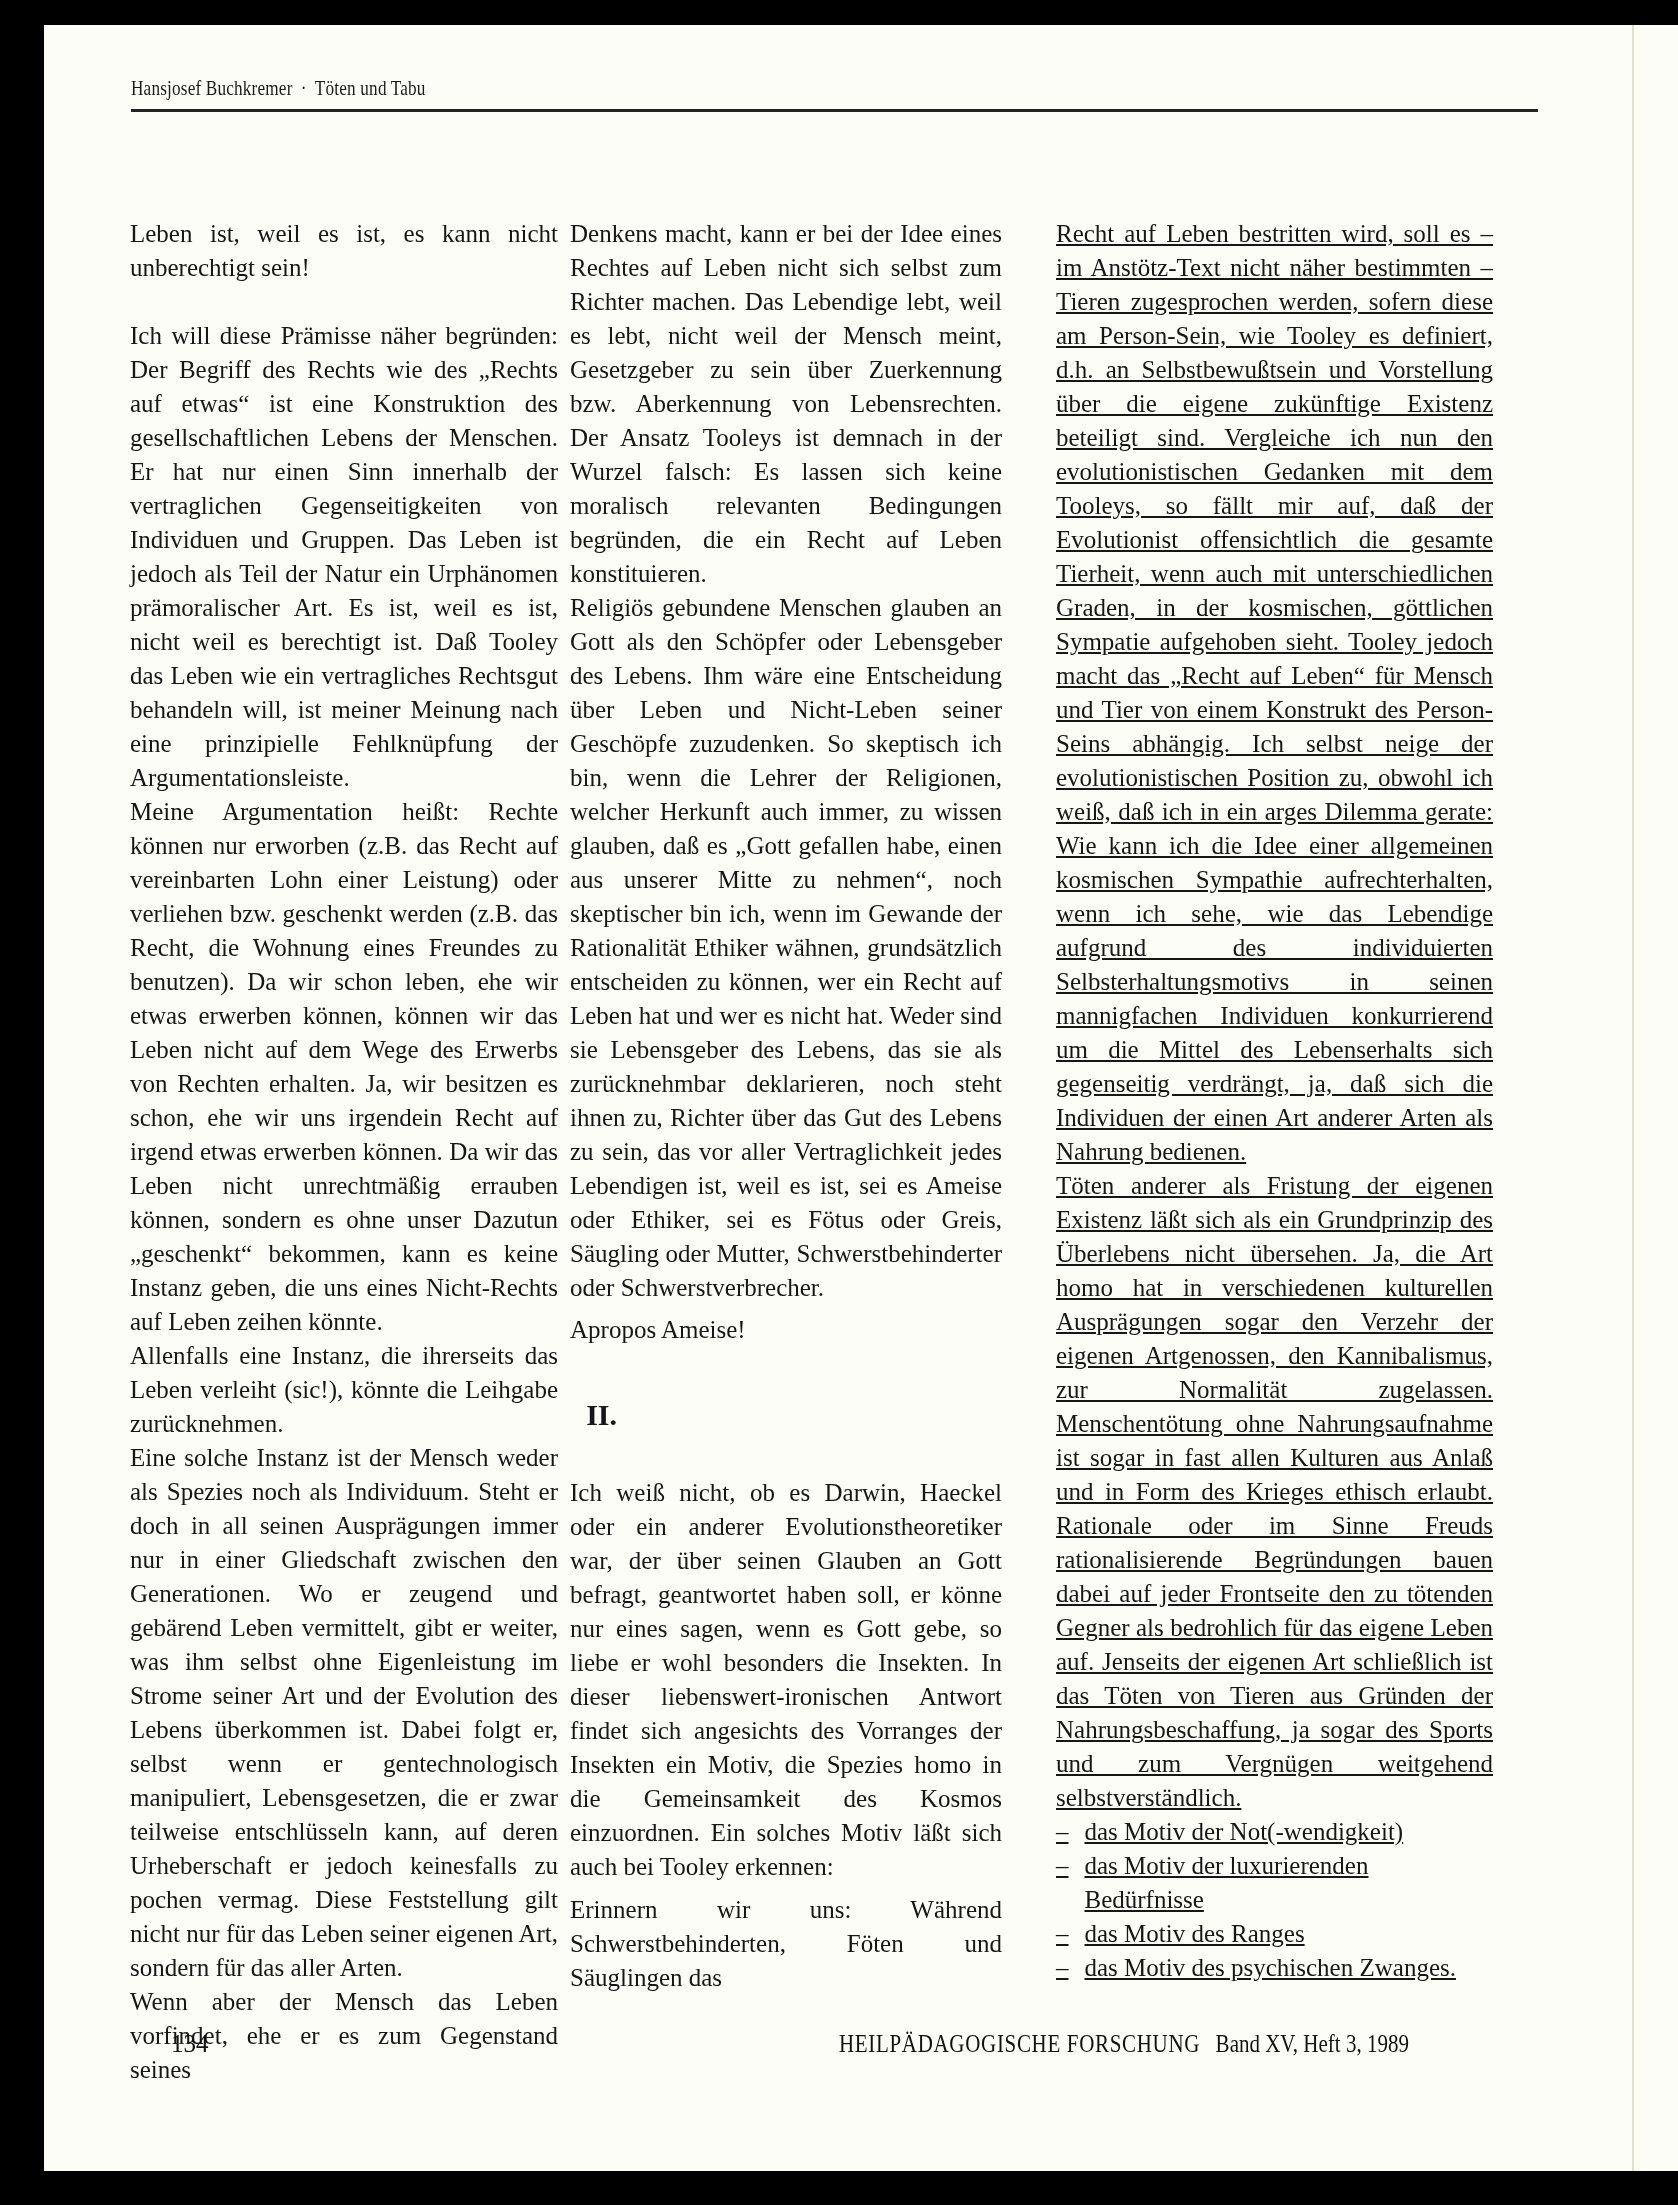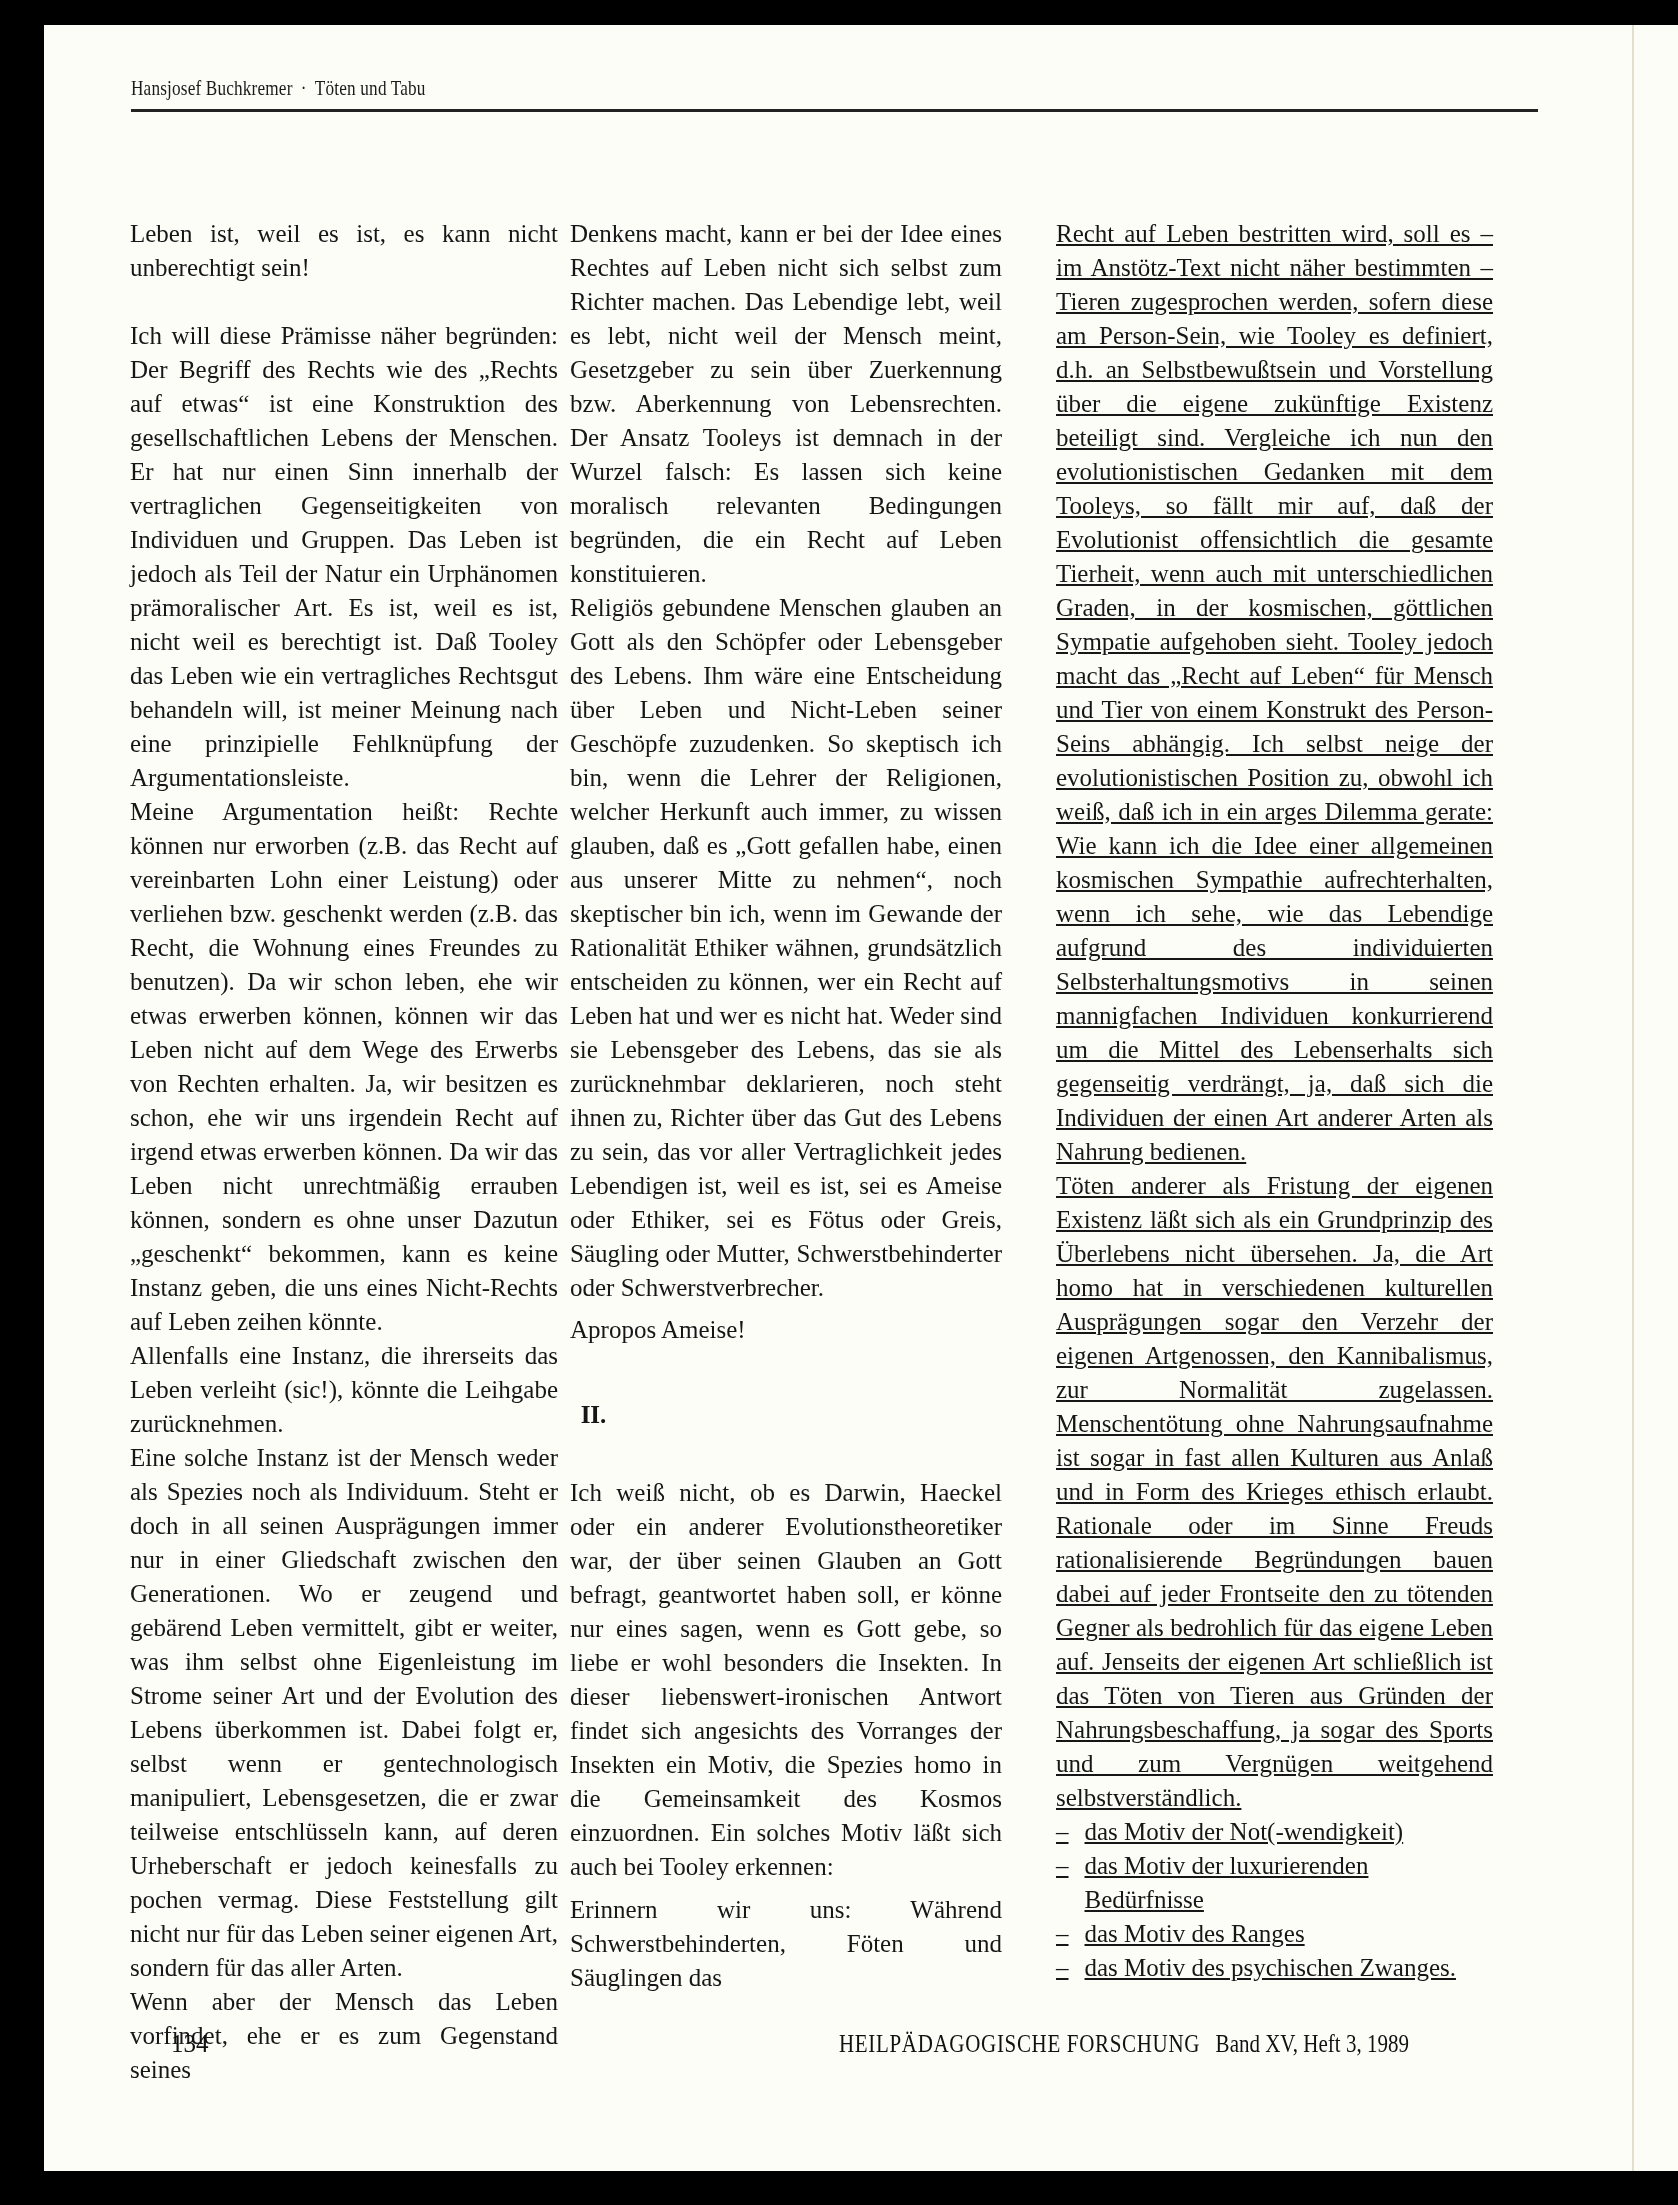--- a/index.html
+++ b/index.html
@@ -51,23 +51,23 @@
   }
   .col-1 { left: 130px; }
   .col-2 { left: 570px; width: 432px; }
   .col-3 { left: 1056px; width: 437px; text-decoration: underline; }
   .col p { margin: 0; }
   .col p.gap-after { margin-bottom: 34px; }
   .col p.gap-small { margin-bottom: 8.4px; }
   .section-heading {
     margin: 52px 0 45px 0;
     font-weight: bold;
-    font-size: 25px;
+    font-size: 30px;
     line-height: 32px;
-    text-align: center;
+    text-align: right;
     display: flex;
   }
   .section-heading .num { width: 47px; flex: none; }
   .section-heading .lines span { display: block; }
   .motive-list { list-style: none; margin: 0; padding: 0; text-align: left; }
   .motive-list li { display: flex; }
   .motive-list .dash { width: 28.5px; flex: none; }
   .folio {
     position: absolute;
     left: 171px; top: 2030px;

